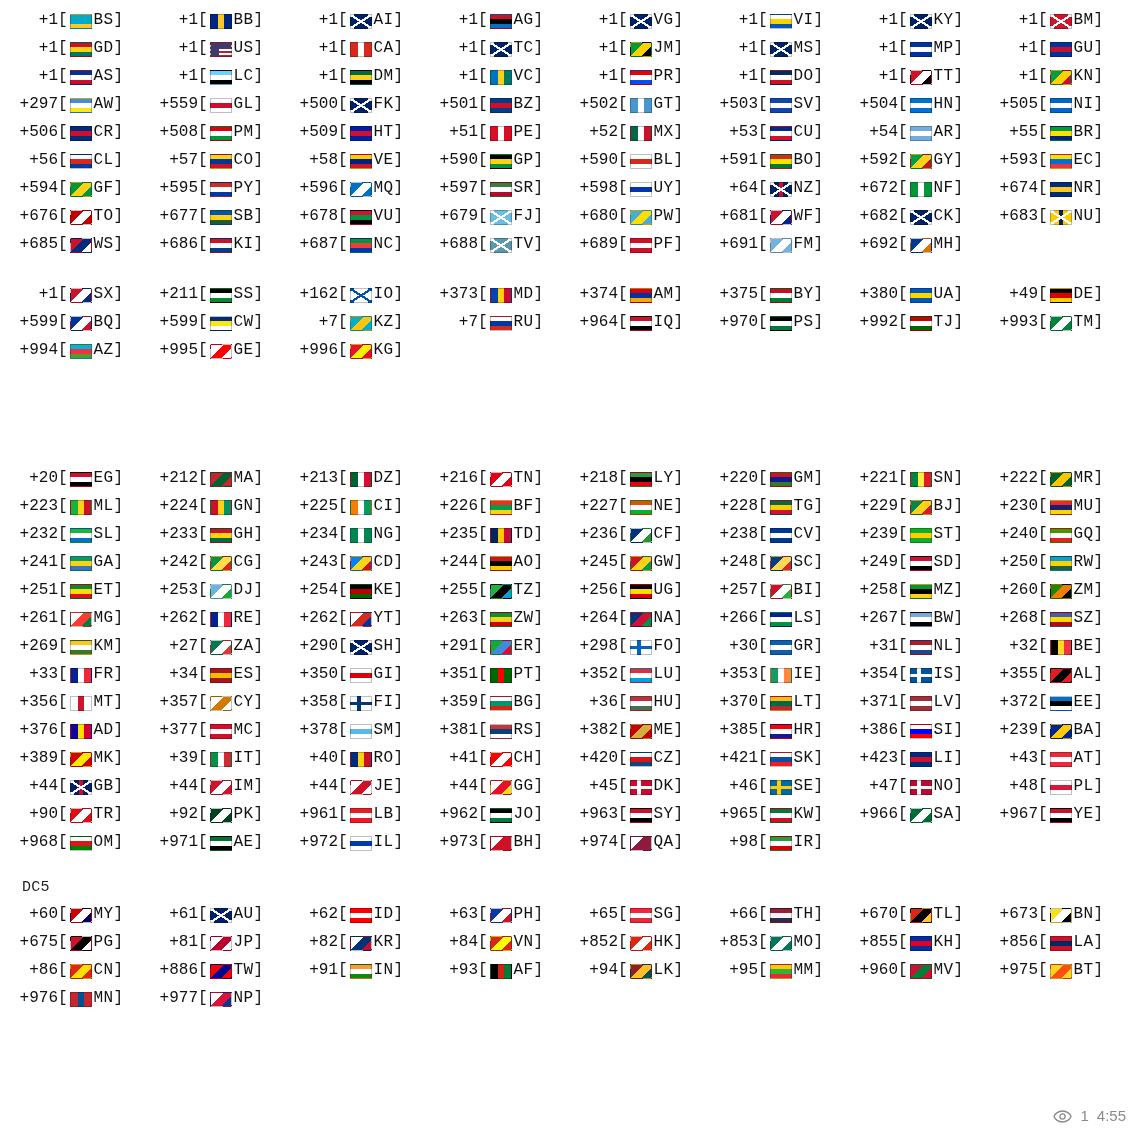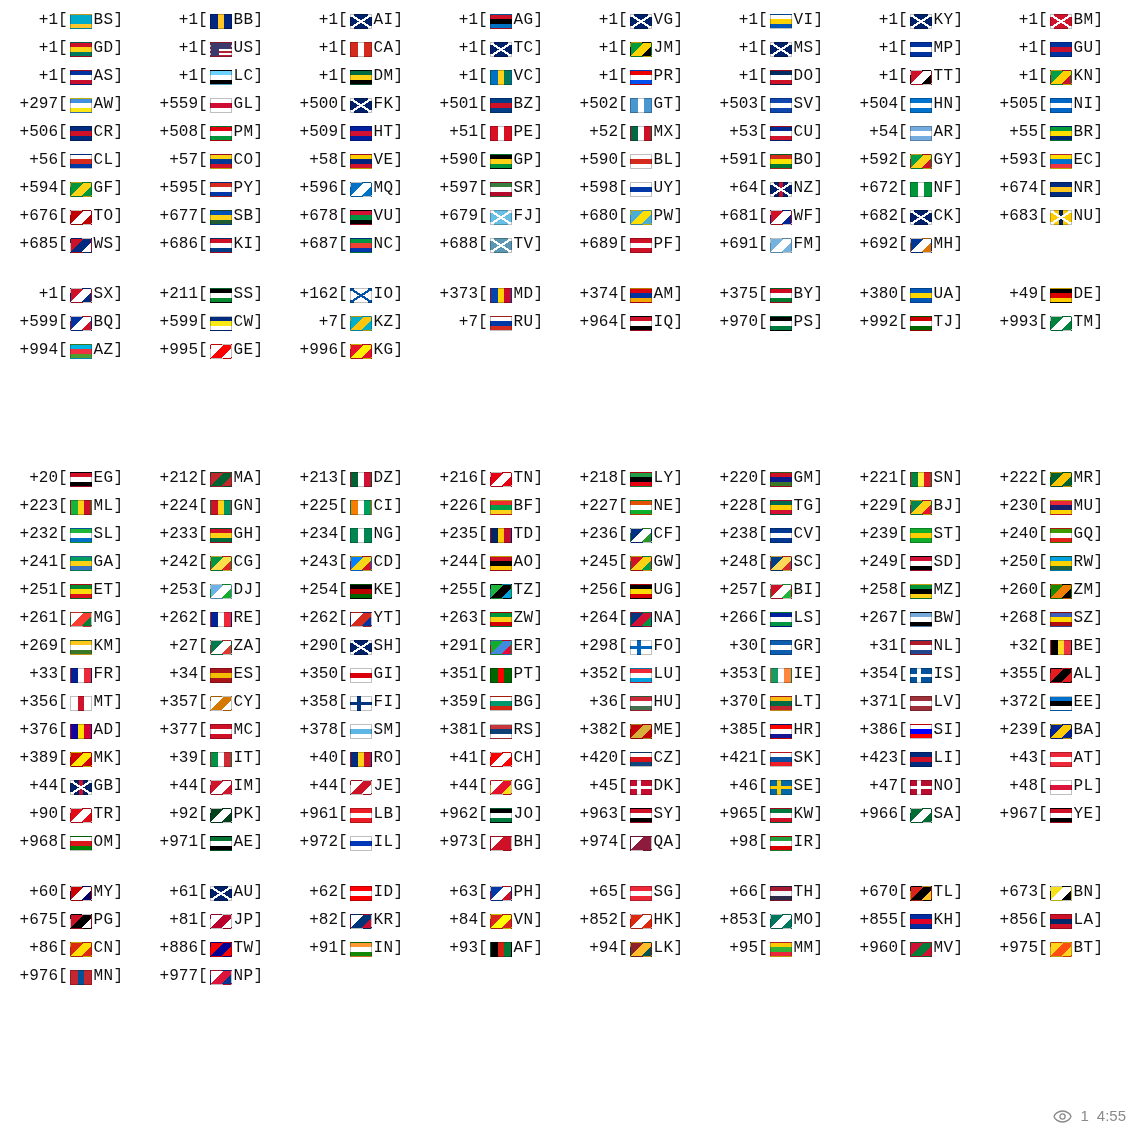--- a/index.html
+++ b/index.html
@@ -1517,20 +1517,21 @@
             <span class="dial">+98</span>
             <span class="brk">[</span>
             <span class="flag" style="background: linear-gradient(to bottom, #239f40 0 33.34%, #ffffff 33.34% 66.67%, #da0000 66.67% 100%);"></span>
             <span class="code">IR</span>
             <span class="brk">]</span>
           </div>
         </div>
         <div class="group-gap"></div>
       </div>
       <div class="group">
+        <div class="group-title">DC5</div>
         <div class="grid">
           <div class="cell">
             <span class="dial">+60</span>
             <span class="brk">[</span>
             <span class="flag" style="background: #cc0001; background-image: linear-gradient(135deg, #cc0001 0 38%, #ffffff 38% 70%, #010066 70% 100%);"></span>
             <span class="code">MY</span>
             <span class="brk">]</span>
           </div>
           <div class="cell">
             <span class="dial">+61</span>

